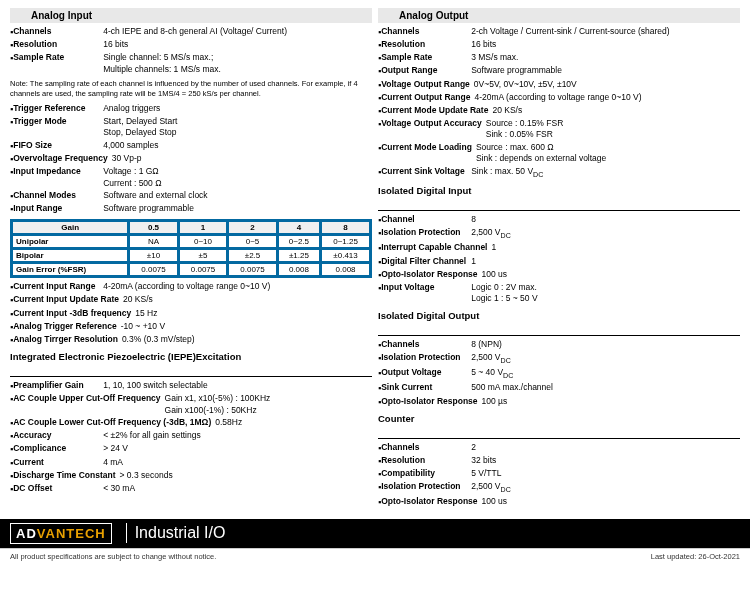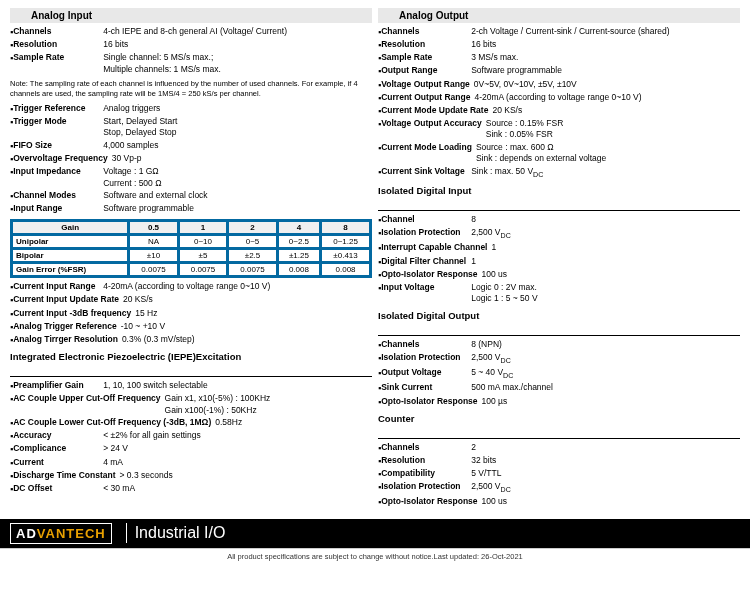--- a/index.html
+++ b/index.html
@@ -91,21 +91,21 @@
       padding: 4px 10px;
       margin-top: auto;
     }
     .footer-brand {
       display: flex;
       align-items: center;
       gap: 0;
     }
     .bottom-bar {
       display: flex;
-      justify-content: center;
+      justify-content: space-between;
       font-size: 7.5px;
       padding: 3px 10px;
       border-top: 1px solid #ccc;
       color: #333;
     }
     .col-header {
       font-weight: bold;
       font-size: 10px;
       margin-bottom: 3px;
       background: #e8e8e8;

